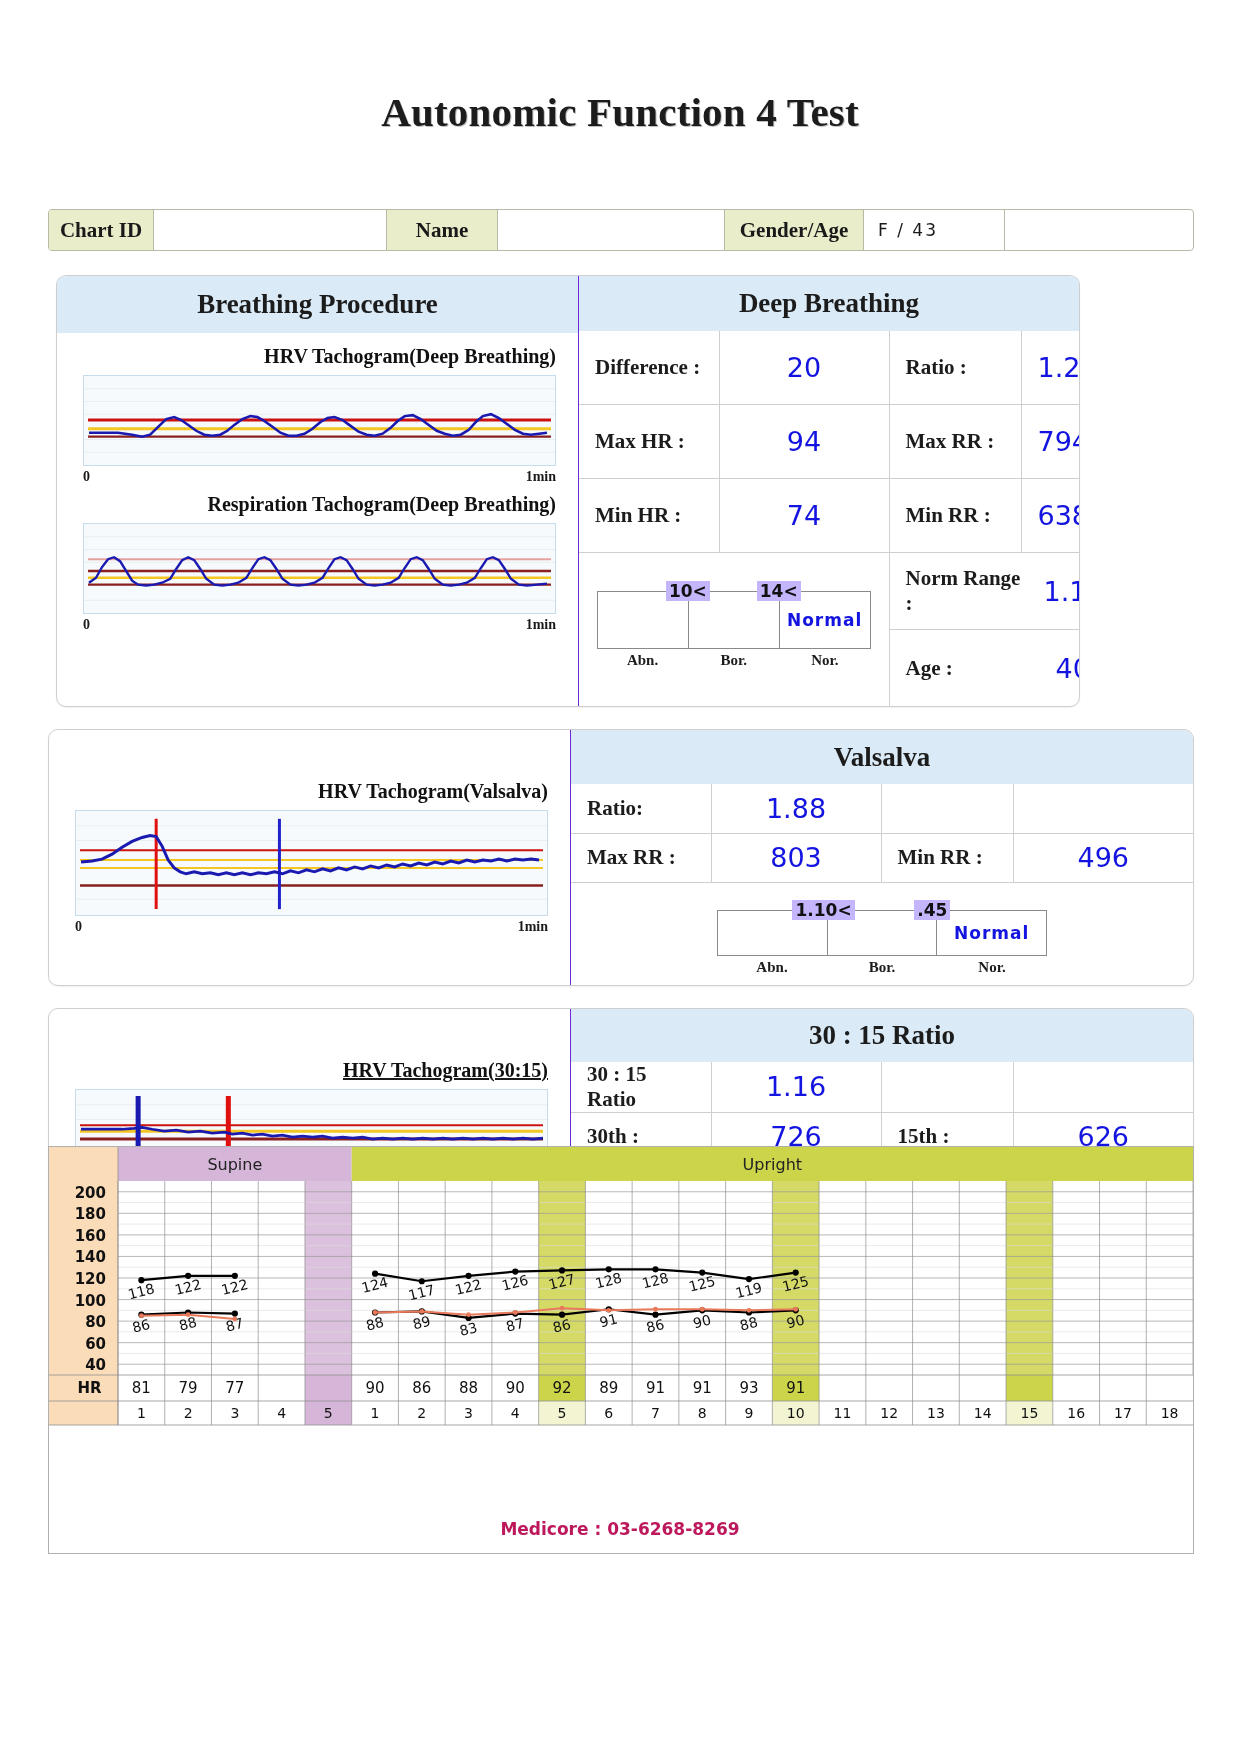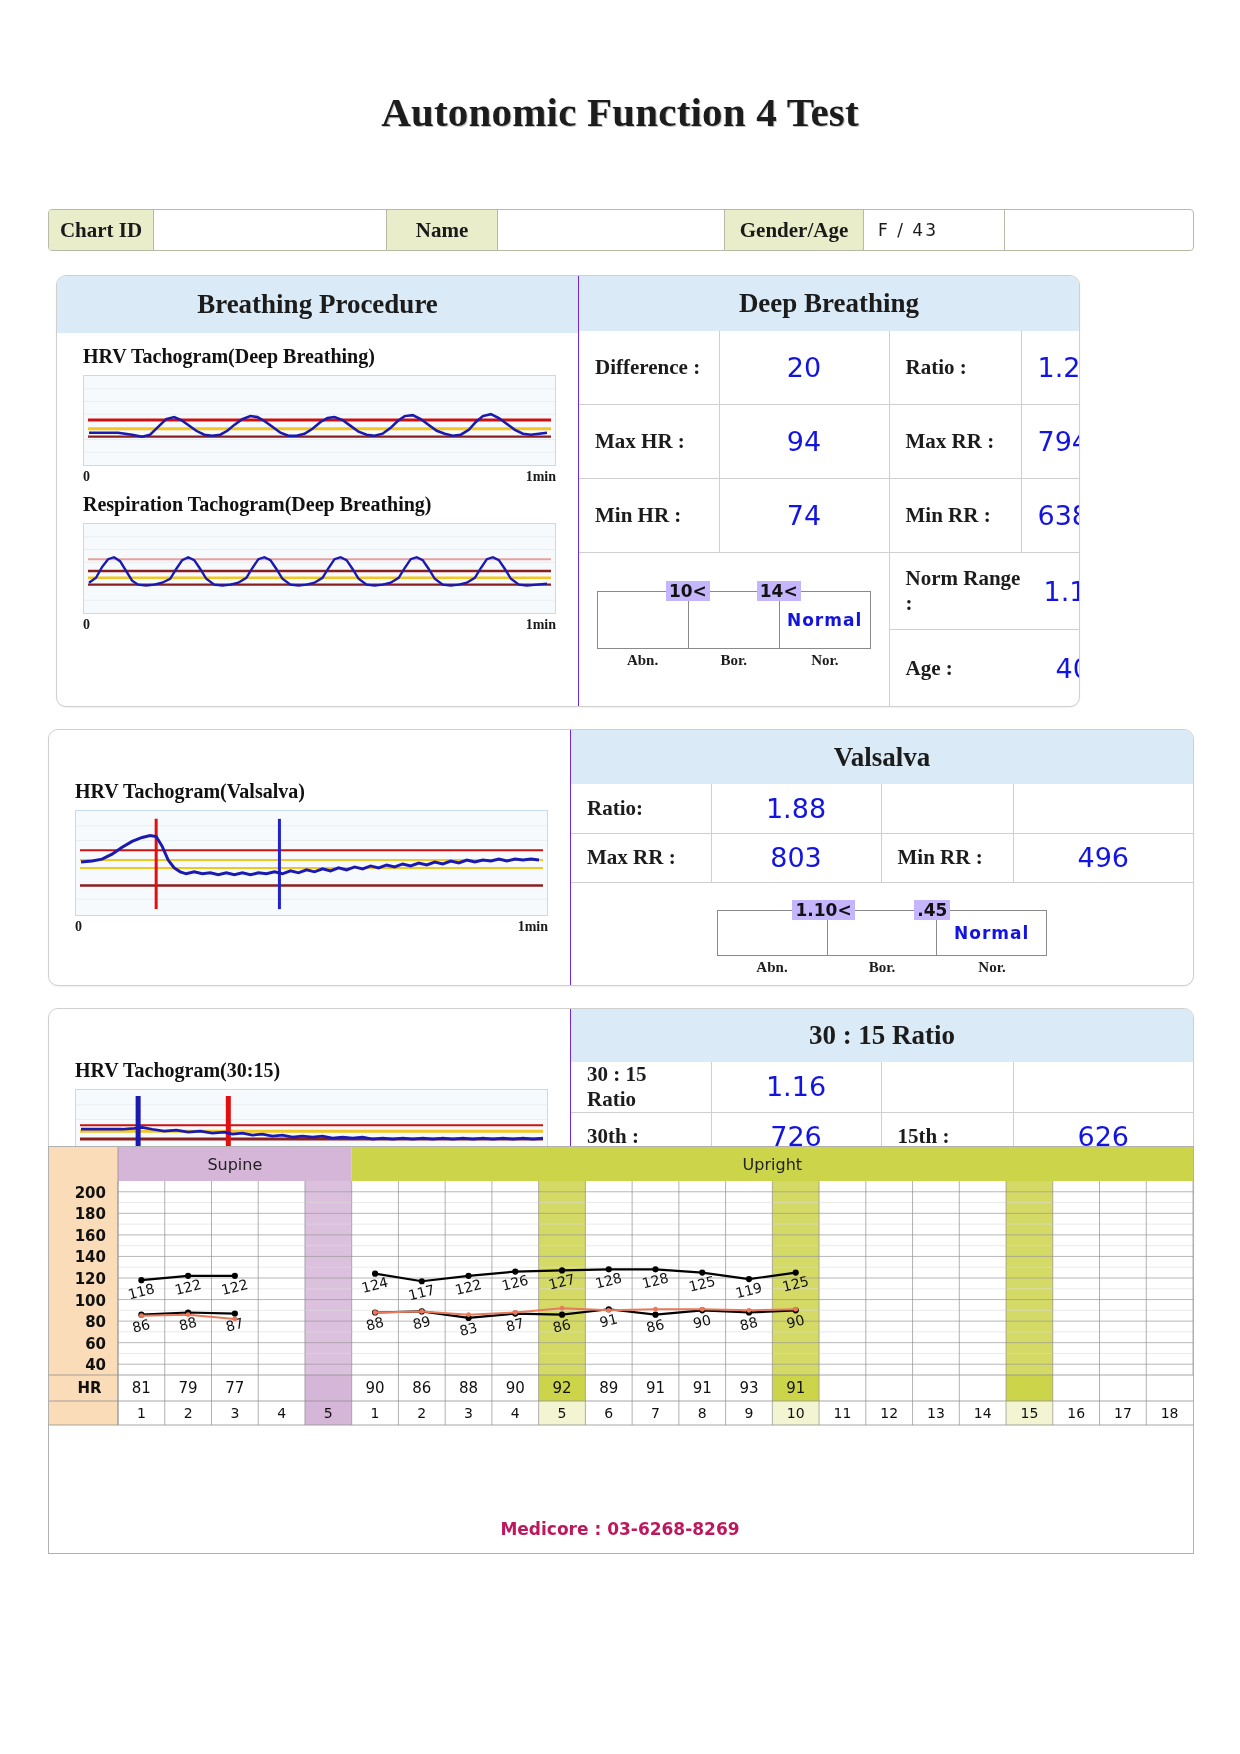--- a/index.html
+++ b/index.html
@@ -58,20 +58,21 @@
     font-family:"Liberation Serif",serif;font-weight:bold;
     font-size:27px;color:#1c1c1c;
     display:flex;align-items:center;justify-content:center;
     box-sizing:border-box;
   }
 
   
   .tachotitle{
     font-family:"Liberation Serif",serif;font-weight:bold;font-size:20px;
     color:#111;
+    text-align:right;
   }
   .plotbox{
     border:1px solid #c7dcea;background:#f7fafc;box-sizing:border-box;position:relative;
   }
   .plotbox svg{display:block;width:100%;height:100%;}
   .axisrow{display:flex;justify-content:space-between;font-size:14px;font-weight:bold;
            font-family:"Liberation Serif",serif;}
 
   
   .dtable{width:100%;border-collapse:collapse;table-layout:fixed;}
@@ -323,21 +324,21 @@
           </td>
         </tr>
       </tbody>
         </table>
     </div>
   </div>
 
   <div class="card" style="left:48px;top:1008px;width:1146px;height:257px;">
 
     <div class="leftpane" style="width:521px;">
-      <div style="padding:50px 22px 0 26px;">
+      <div style="padding:50px 22px 0 26px;text-decoration:underline;">
         <div class="tachotitle">HRV Tachogram(30:15)</div>
         <div class="plotbox" style="margin-top:7px;height:106px;">
           <svg viewBox="0 0 470 106" preserveAspectRatio="none">
             <g stroke="#e8eef2" stroke-width="1">
               <line x1="0" y1="15" x2="470" y2="15"></line>
                 <line x1="0" y1="30" x2="470" y2="30"></line>
               <line x1="0" y1="88" x2="470" y2="88"></line>
             </g>
             <line x1="4" y1="36" x2="466" y2="36" stroke="#cc1111" stroke-width="2"></line>
             <line x1="4" y1="42" x2="466" y2="42" stroke="#f3c623" stroke-width="3"></line>

